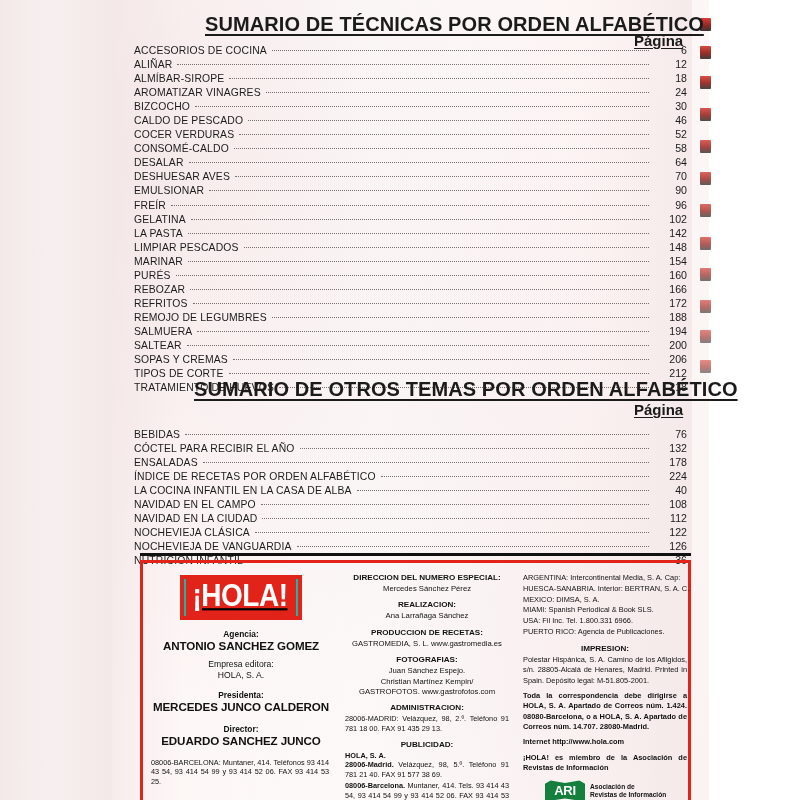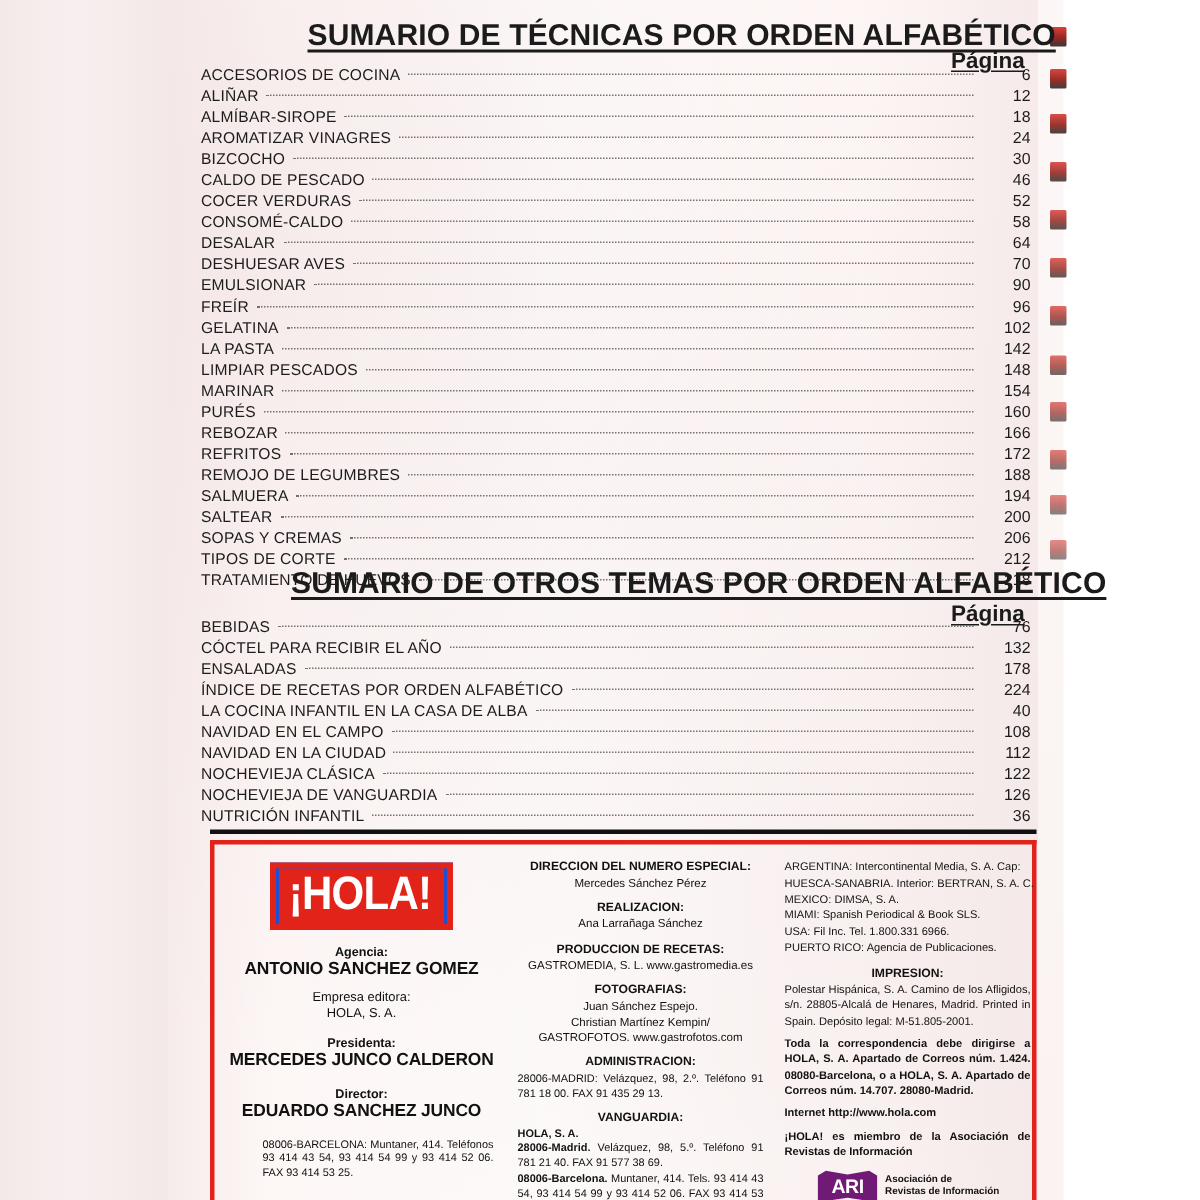--- a/index.html
+++ b/index.html
@@ -92,21 +92,22 @@
   }
   .col{position:absolute;top:0;box-sizing:border-box;}
   #col-left{left:0;width:196px;padding:8px 8px 0 8px;}
   #col-mid{left:196px;width:176px;padding:8px 6px 0 6px;}
   #col-right{left:372px;width:179px;padding:8px 7px 0 8px;}
 
   .logo-wrap{display:flex;justify-content:center;margin-top:4px;}
   .hola-logo{
     border:4px solid #e2231a;
     padding:2px;
-    background:#1d4ed8;
+    background:#14b8a6;
+    text-decoration:underline;
   }
   .hola-inner{
     background:#e2231a;
     color:#fff;
     font-weight:bold;
     font-size:28px;
     letter-spacing:-0.5px;
     padding:1px 9px 3px 7px;
     line-height:1.02;
     font-family:"Liberation Sans", sans-serif;
@@ -124,21 +125,21 @@
   .hdr{font-size:8.1px;font-weight:bold;text-align:center;color:#111;margin:6px 0 2px;}
   .mid-sub{font-size:7.7px;text-align:center;color:#111;line-height:1.35;}
 
   .r-line{font-size:7.4px;color:#111;line-height:1.46;white-space:nowrap;}
   .r-par{font-size:7.4px;color:#111;line-height:1.4;text-align:justify;margin-top:5px;}
   .r-par.b{font-weight:bold;}
 
   .ari{display:flex;align-items:center;gap:5px;margin-top:7px;padding-left:22px;}
   .ari-mark{
     position:relative;width:40px;height:21px;
-    background:#701a75;
+    background:#15803d;
     color:#fff;font-weight:bold;font-size:13px;
     display:flex;align-items:center;justify-content:center;
     letter-spacing:-.3px;
     clip-path:polygon(0 16%,14% 0,50% 12%,86% 0,100% 16%,100% 100%,50% 86%,0 100%);
   }
   .ari-txt{font-size:6.6px;font-weight:bold;color:#111;line-height:1.28;}
 </style>
 </head>
 <body>
 
@@ -289,21 +290,21 @@
       </div>
       <div class="toc-row">
         <span class="label">TRATAMIENTO DE HUEVOS</span>
         <span class="dots"></span>
         <span class="pg">218</span>
       </div>
     </div>
 
   <div class="sec-title" style="left:194px;top:378px;">SUMARIO DE OTROS TEMAS POR ORDEN ALFABÉTICO</div>
   <div class="pagina-head" style="left:634px;top:401px;">Página</div>
-  <div class="toc" id="toc2" style="left:134px;top:412px;width:553px;">
+  <div class="toc" id="toc2" style="left:134px;top:428px;width:553px;">
       <div class="toc-row">
         <span class="label">BEBIDAS</span>
         <span class="dots"></span>
         <span class="pg">76</span>
       </div>
       <div class="toc-row">
         <span class="label">CÓCTEL PARA RECIBIR EL AÑO</span>
         <span class="dots"></span>
         <span class="pg">132</span>
       </div>
@@ -364,37 +365,37 @@
       <div class="gap-s"></div>
       <div class="nm-sm">Empresa editora:</div>
       <div class="nm-sm">HOLA, S. A.</div>
       <div class="gap"></div>
       <div class="lbl">Presidenta:</div>
       <div class="nm">MERCEDES JUNCO CALDERON</div>
       <div class="gap"></div>
       <div class="lbl">Director:</div>
       <div class="nm">EDUARDO SANCHEZ JUNCO</div>
       <div class="gap"></div>
-      <div class="blk" style="padding-right:2px;margin-left:24px;">08006-BARCELONA: Muntaner, 414. Teléfonos 93 414 43 54, 93 414 54 99 y 93 414 52 06. FAX 93 414 53 25.</div>
+      <div class="blk" style="padding-right:2px;">08006-BARCELONA: Muntaner, 414. Teléfonos 93 414 43 54, 93 414 54 99 y 93 414 52 06. FAX 93 414 53 25.</div>
     </div>
 
     <div class="col" id="col-mid">
       <div class="hdr" style="margin-top:2px;">DIRECCION DEL NUMERO ESPECIAL:</div>
       <div class="mid-sub">Mercedes Sánchez Pérez</div>
       <div class="hdr">REALIZACION:</div>
       <div class="mid-sub">Ana Larrañaga Sánchez</div>
       <div class="hdr">PRODUCCION DE RECETAS:</div>
       <div class="mid-sub">GASTROMEDIA, S. L. www.gastromedia.es</div>
       <div class="hdr">FOTOGRAFIAS:</div>
       <div class="mid-sub">Juan Sánchez Espejo.</div>
       <div class="mid-sub">Christian Martínez Kempin/</div>
       <div class="mid-sub">GASTROFOTOS. www.gastrofotos.com</div>
       <div class="hdr">ADMINISTRACION:</div>
       <div class="blk">28006-MADRID: Velázquez, 98, 2.º. Teléfono 91 781 18 00. FAX 91 435 29 13.</div>
-      <div class="hdr">VANGUARDIA:</div>
+      <div class="hdr">PUBLICIDAD:</div>
       <div class="blk" style="text-align:left;"><b>HOLA, S. A.</b></div>
       <div class="blk"><b>28006-Madrid.</b><span> Velázquez, 98, 5.º. Teléfono 91 781 21 40. FAX 91 577 38 69.</span></div>
       <div class="blk" style="margin-top:2px;"><b>08006-Barcelona.</b><span> Muntaner, 414. Tels. 93 414 43 54, 93 414 54 99 y 93 414 52 06. FAX 93 414 53 25.</span></div>
 
     </div>
 
     <div class="col" id="col-right">
       <div id="distributors" style="margin-top:2px;">
           <div class="r-line">ARGENTINA: Intercontinental Media, S. A. Cap:</div>
           <div class="r-line">HUESCA-SANABRIA. Interior: BERTRAN, S. A. C.</div>

